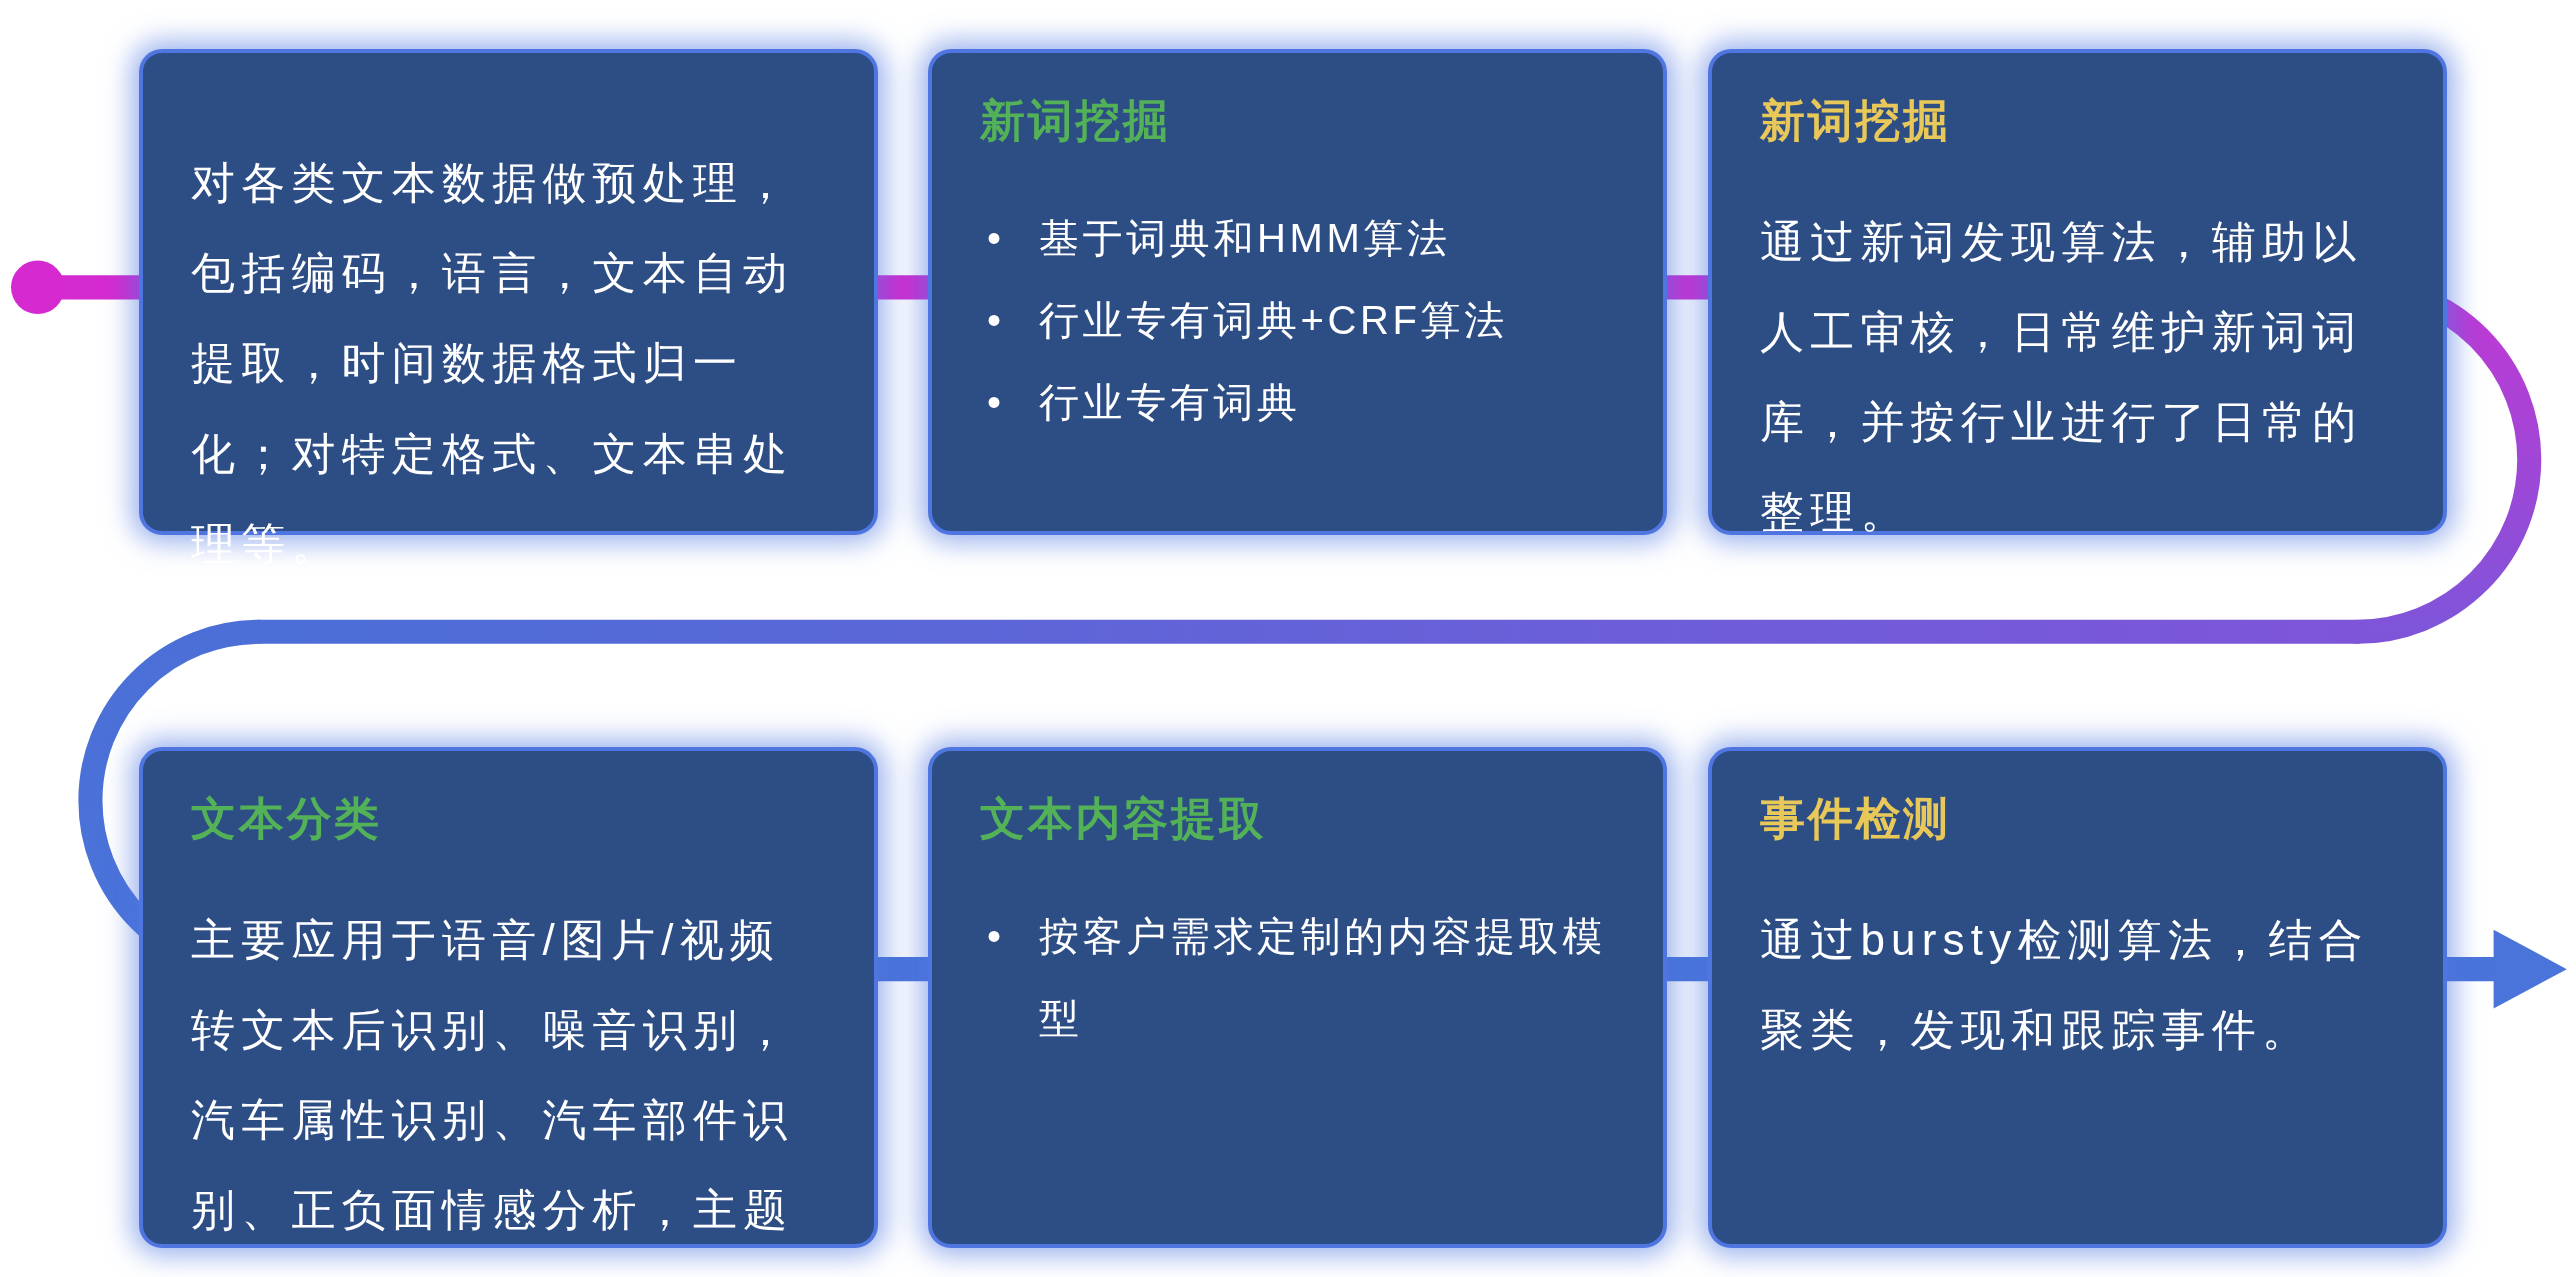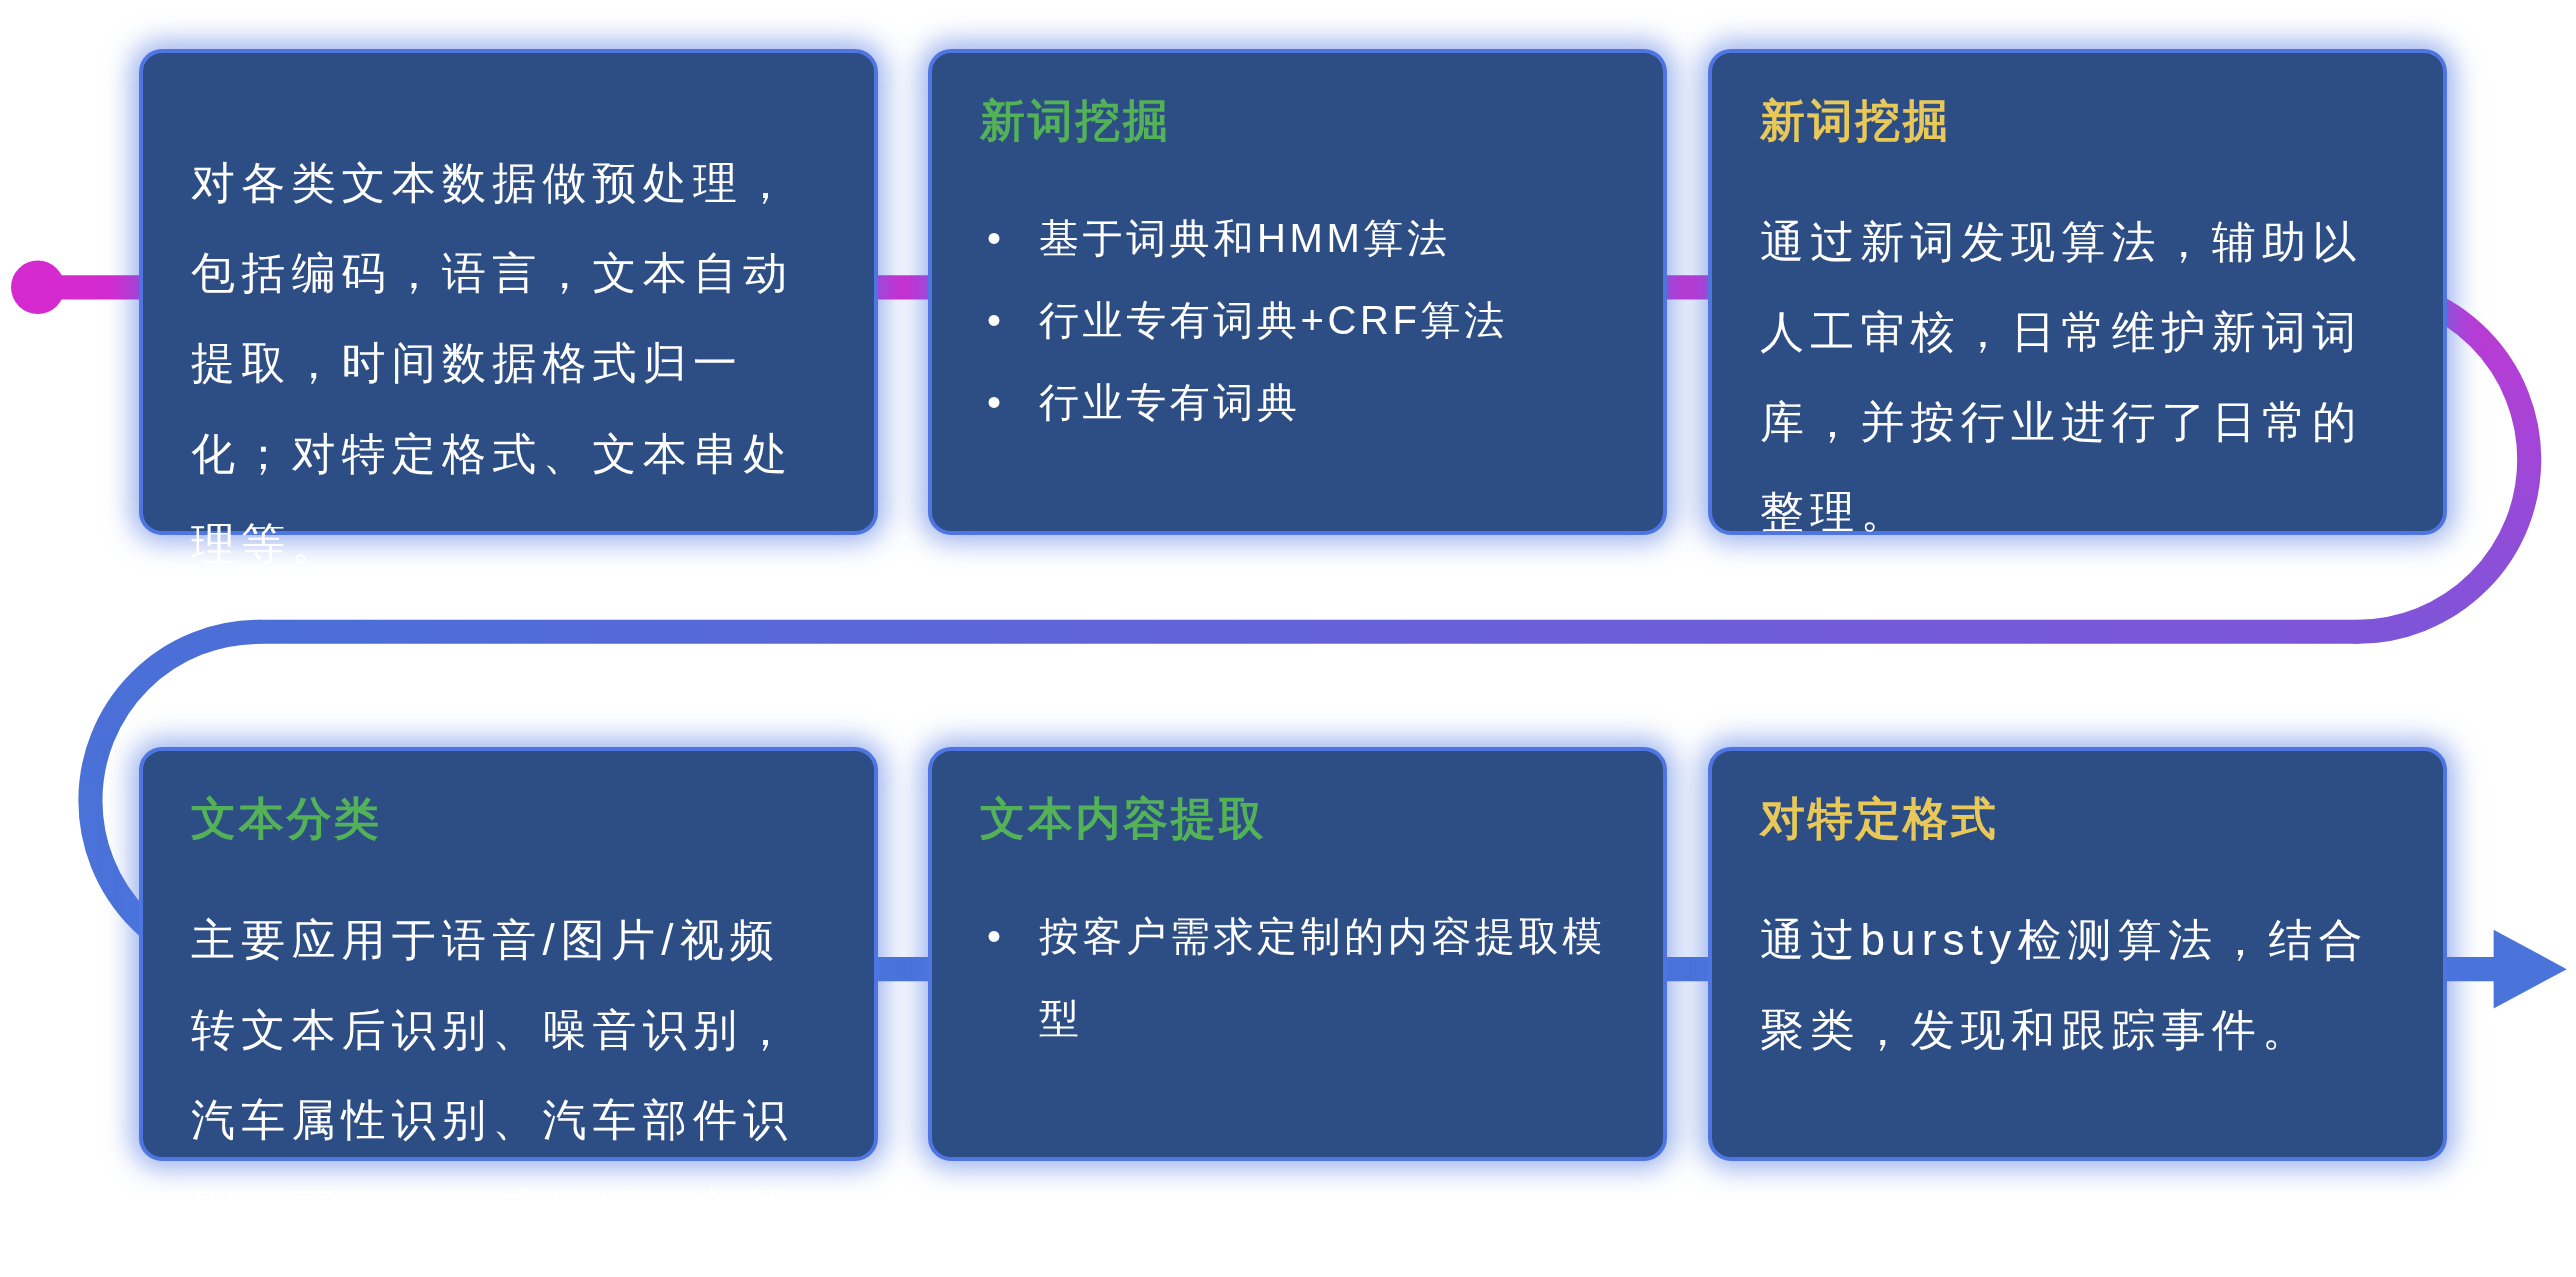--- a/index.html
+++ b/index.html
@@ -24,21 +24,21 @@
     box-sizing: border-box;
     background: #2d4d85;
     border: 4.5px solid #4f76e0;
     border-radius: 23px;
     box-shadow: 0 0 27px 8px rgba(77,116,224,0.55);
     padding: 39px 46px 36px 48px;
     color: #ffffff;
     z-index: 1;
   }
   .row-top { top: 49px; height: 486px; }
-  .row-bottom { top: 747px; height: 414px; }
+  .row-bottom { top: 747px; height: 501px; }
   .col-1 { left: 139px; }
   .col-2 { left: 928px; }
   .col-3 { left: 1708px; }
   .card-title {
     margin: 0;
     font-size: 45px;
     line-height: 1.3;
     font-weight: bold;
     letter-spacing: 2.7px;
   }
@@ -126,18 +126,18 @@
   </section>
 
   <section class="card row-bottom col-2">
     <h2 class="card-title green">文本内容提取</h2>
     <ul class="bullet-list">
       <li>按客户需求定制的内容提取模型</li>
     </ul>
   </section>
 
   <section class="card row-bottom col-3">
-    <h2 class="card-title yellow">对特定格式</h2>
+    <h2 class="card-title yellow">事件检测</h2>
     <p class="card-body">通过bursty检测算法，结合聚类，发现和跟踪事件。</p>
   </section>
 
 </div>
 
 
 </body></html>

